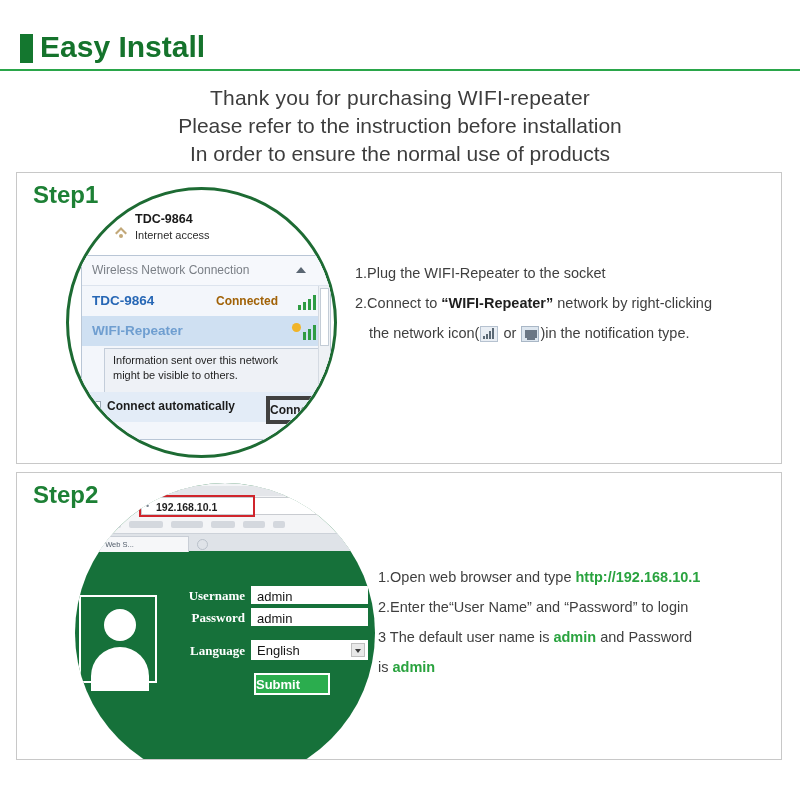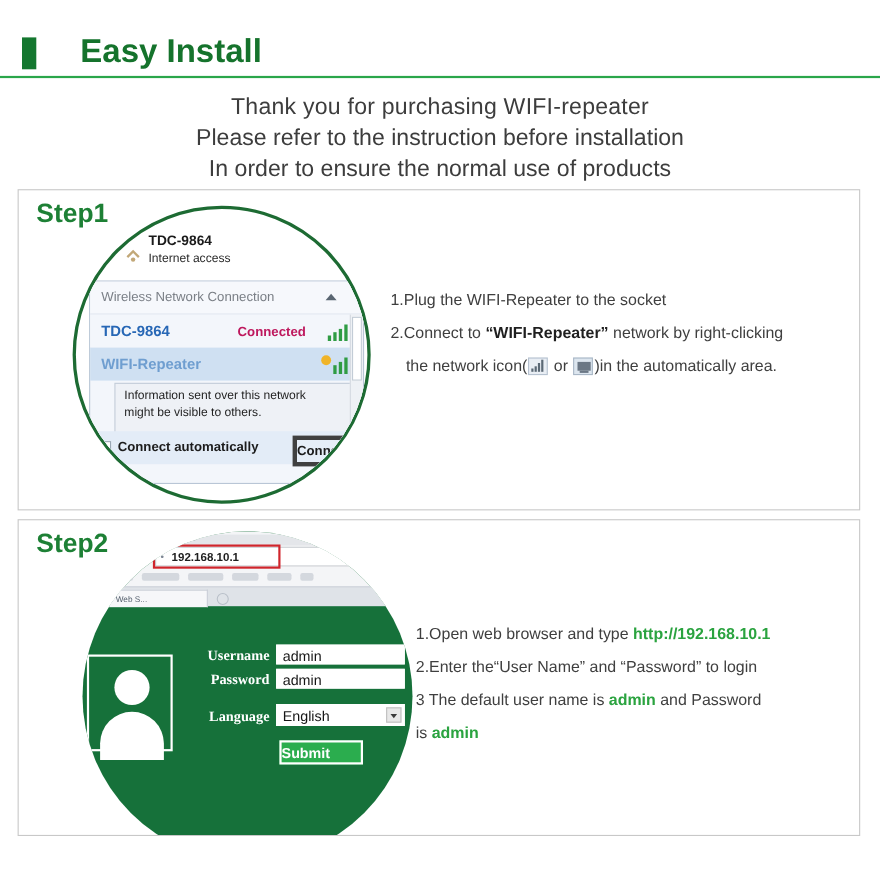--- a/index.html
+++ b/index.html
@@ -30,21 +30,20 @@
   }
   #header-title {
     position: absolute;
     left: 40px; top: 29px;
     font-size: 30px;
     font-weight: bold;
     color: #15732c;
     letter-spacing: 0px;
     line-height: 36px;
     white-space: nowrap;
-    margin-left: 33px;
   }
   #header-rule {
     position: absolute;
     left: 0; top: 69px;
     width: 800px; height: 2px;
     background: #2aa64a;
   }
 
   
   #intro {
@@ -166,21 +165,21 @@
     font-weight: bold;
     white-space: nowrap;
   }
   #wn-ssid-connected { color: #2767b5; }
   #wn-ssid-repeater  { color: #6f9ed0; }
   #wn-connected-label {
     position: absolute;
     right: 52px; top: 8px;
     font-size: 12px;
     font-weight: bold;
-    color: #be185d;
+    color: #a16207;
     white-space: nowrap;
   }
   .signal-bars {
     position: absolute;
     right: 10px; top: 8px;
     width: 22px; height: 16px;
   }
   .signal-bars i {
     position: absolute;
     bottom: 0;
@@ -595,21 +594,21 @@
       <div id="wn-scrollbar">
         <div id="wn-scrollbar-thumb"></div>
       </div>
     </div>
   </div>
 </div>
 
 <div class="instructions" id="step1-instructions">
   <div class="ins-line">1.Plug the WIFI-Repeater to the socket</div>
   <div class="ins-line"><span>2.Connect to </span><span class="strong-q">“WIFI-Repeater”</span><span> network by right-clicking</span></div>
-  <div class="ins-line"><span style="display:inline-block;width:14px"></span><span>the network icon(</span><span class="inline-icon ic-wifi"><i></i><i></i><i></i><i></i></span><span> or </span><span class="inline-icon ic-monitor"><span class="screen"></span><span class="base"></span></span><span>)in the automatically area.</span></div>
+  <div class="ins-line"><span style="display:inline-block;width:14px"></span><span>the network icon(</span><span class="inline-icon ic-wifi"><i></i><i></i><i></i><i></i></span><span> or </span><span class="inline-icon ic-monitor"><span class="screen"></span><span class="base"></span></span><span>)in the notification type.</span></div>
 </div>
 
 <div class="step-panel" id="step2-panel">
   <div class="step-label">Step2</div>
 
   <div id="step2-circle">
     <div id="browser-chrome">
       <div id="browser-titlebar"></div>
       <div id="browser-titlebar-text">网页示例</div>
       <div id="browser-favicon"></div>

